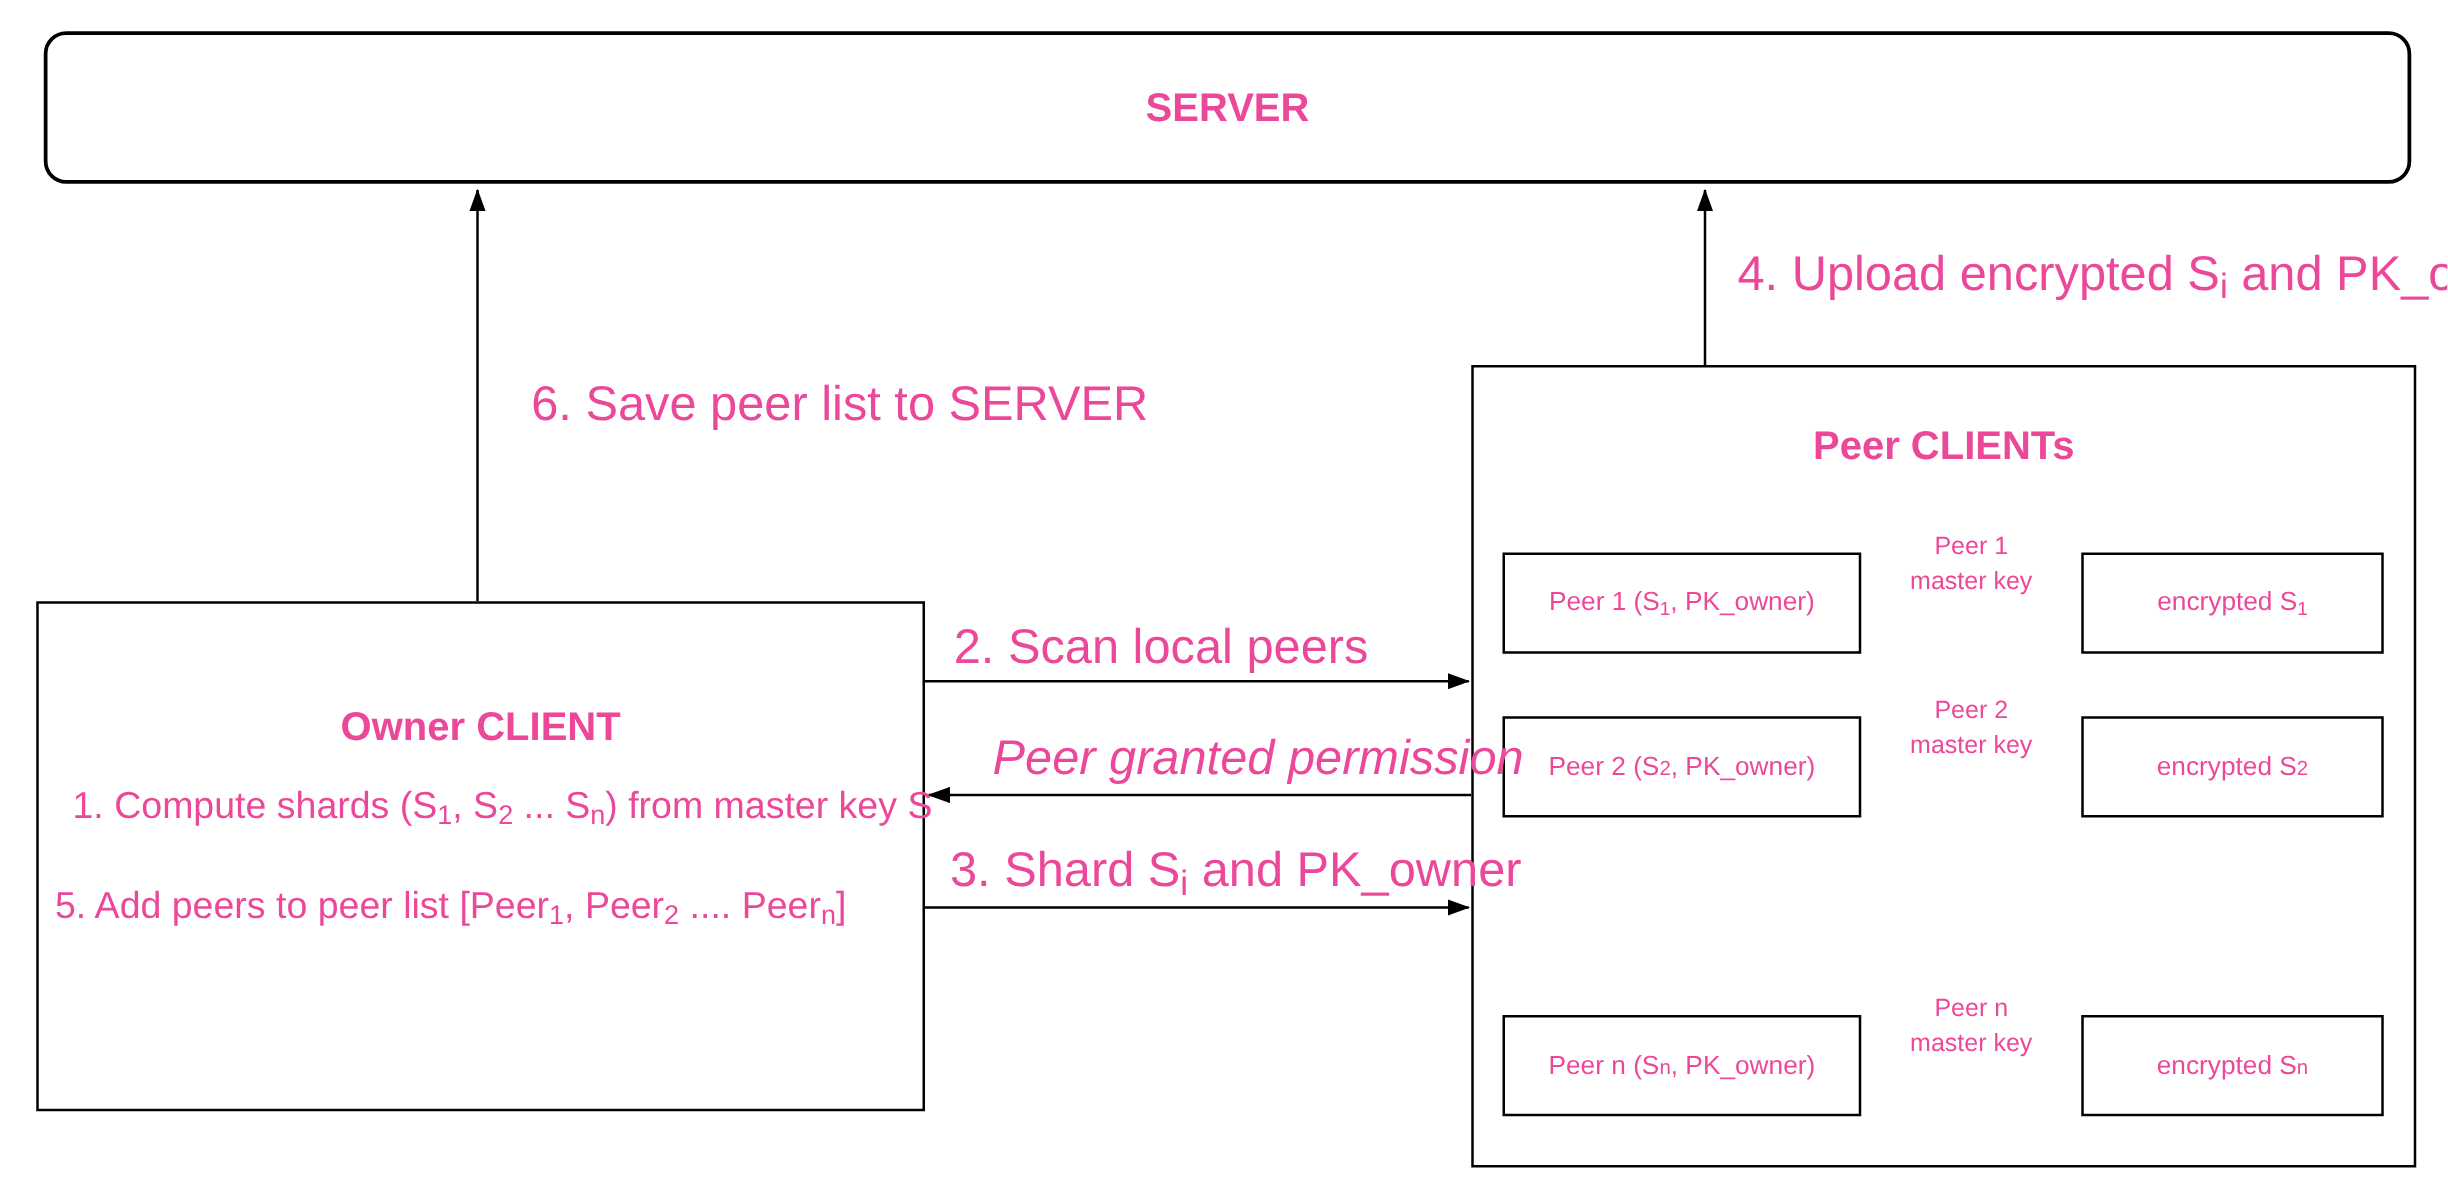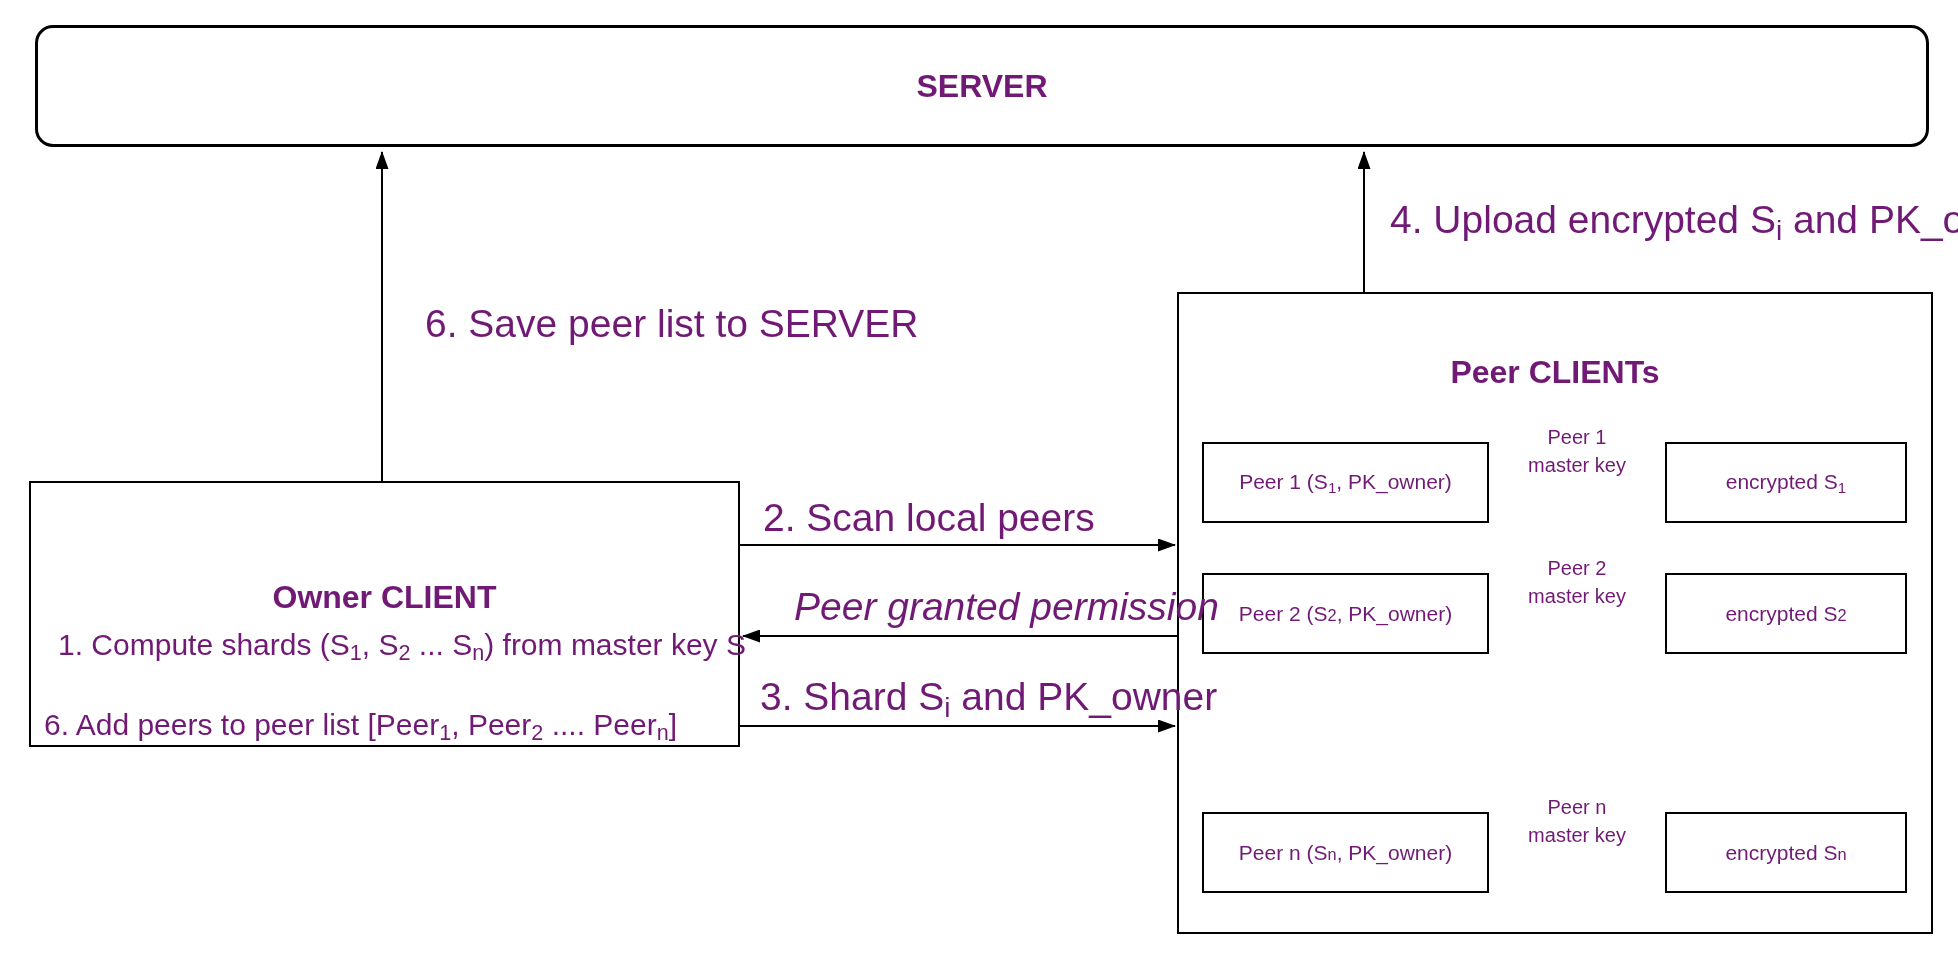--- a/index.html
+++ b/index.html
@@ -6,21 +6,21 @@
     margin: 0;
     padding: 0;
     background: #ffffff;
   }
   .canvas {
     position: relative;
     width: 1958px;
     height: 962px;
     background: #ffffff;
     font-family: "Liberation Sans", "DejaVu Sans", sans-serif;
-    color: #701a75;
+    color: #ec4899;
     overflow: hidden;
   }
   .arrow-layer {
     position: absolute;
     left: 0;
     top: 0;
     width: 1958px;
     height: 962px;
   }
   .box {
@@ -37,40 +37,39 @@
     border-width: 3px;
     border-radius: 18px;
     display: flex;
     align-items: center;
     justify-content: center;
   }
   .owner-box {
     left: 29px;
     top: 481px;
     width: 711px;
-    height: 266px;
+    height: 408px;
   }
   .peer-box {
     left: 1177px;
     top: 292px;
     width: 756px;
     height: 642px;
   }
   .title {
     font-weight: 700;
     font-size: 32px;
     line-height: 38px;
     white-space: nowrap;
   }
   .box-title {
     position: absolute;
     left: 0;
     width: 100%;
     text-align: center;
-    margin-top: 16px;
   }
   .owner-box .box-title { top: 79px; }
   .peer-box .box-title { top: 43px; }
   .body-line {
     position: absolute;
     font-size: 30px;
     line-height: 38px;
     white-space: nowrap;
   }
   .owner-line-1 { left: 11px; top: 143px; margin-left: 16px; }
@@ -143,21 +142,21 @@
   <div class="box server-box">
     <span class="title">SERVER</span>
   </div>
 
   <div class="box owner-box">
     <div class="title box-title">Owner CLIENT</div>
     <div class="body-line owner-line-1">
       <span>1. Compute shards (S</span><span class="sub">1</span><span>, S</span><span class="sub">2</span><span> ... S</span><span class="sub">n</span><span>) from master key S</span>
     </div>
     <div class="body-line owner-line-2">
-      <span>6. Add peers to peer list [Peer</span><span class="sub">1</span><span>, Peer</span><span class="sub">2</span><span> .... Peer</span><span class="sub">n</span><span>]</span>
+      <span>5. Add peers to peer list [Peer</span><span class="sub">1</span><span>, Peer</span><span class="sub">2</span><span> .... Peer</span><span class="sub">n</span><span>]</span>
     </div>
   </div>
 
   <div class="box peer-box">
     <div class="title box-title">Peer CLIENTs</div>
   </div>
 
   <div class="box node peer-node row-1">
     <span><span>Peer 1 (S</span><span class="sub">1</span><span>, PK_owner)</span></span>
   </div>

